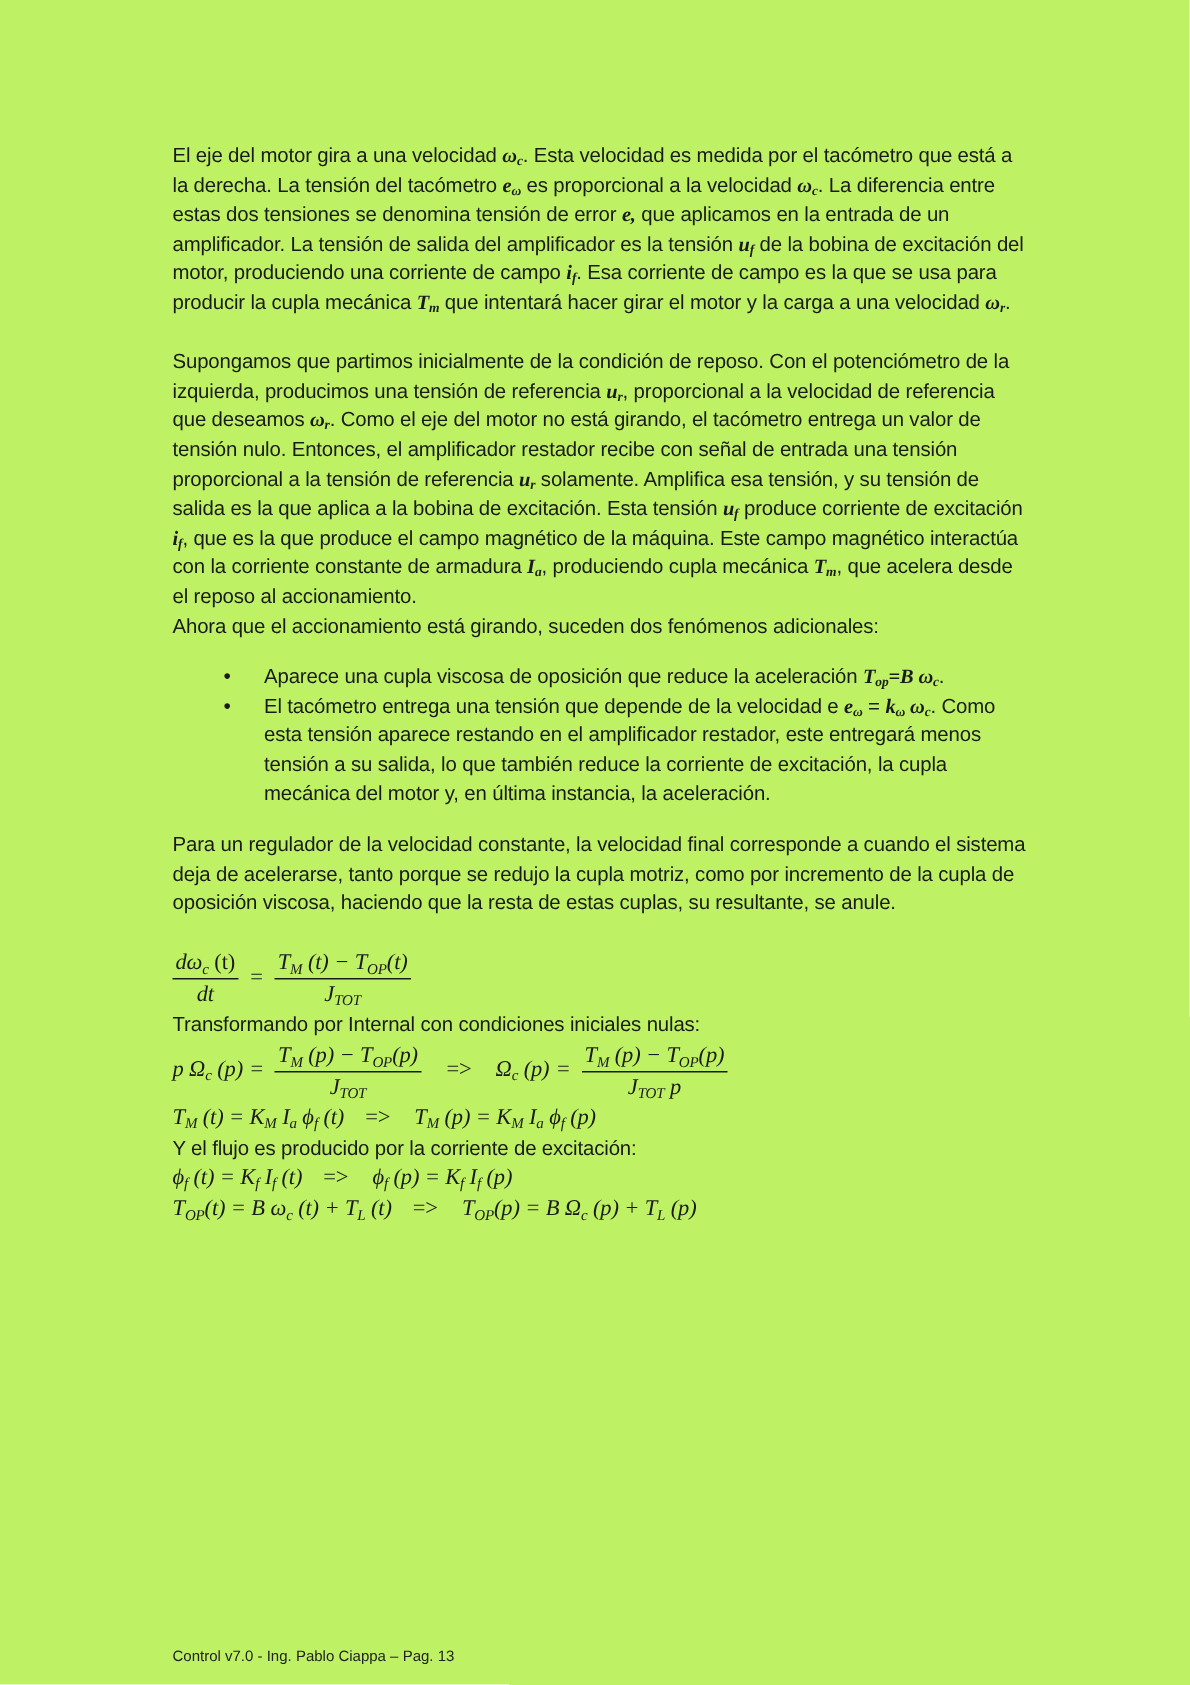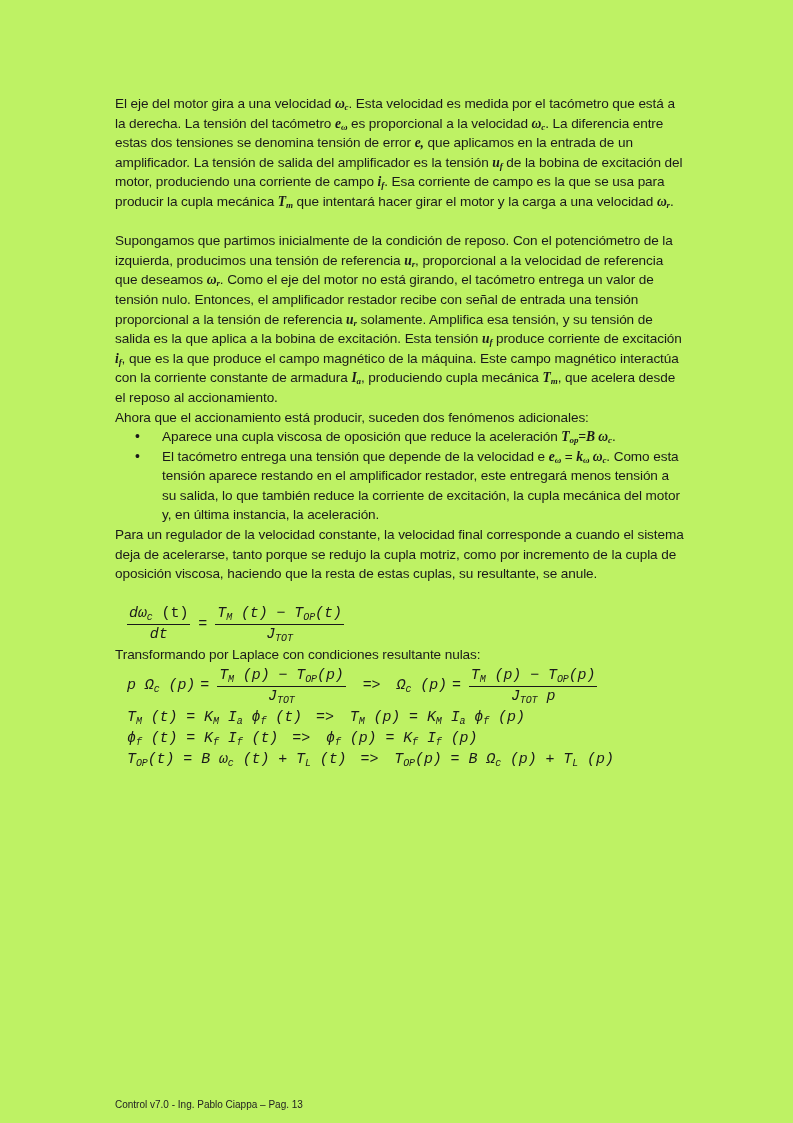--- a/index.html
+++ b/index.html
@@ -12,28 +12,28 @@
   }
   .body-text {
     position: absolute; left: 115px; width: 570px;
     font-size: 13.6px; line-height: 19.6px;
     letter-spacing: -0.1px;
   }
   .p { margin: 0; }
   .v { font-family: "Liberation Serif", "DejaVu Serif", serif; font-style: italic; font-weight: bold; }
   .v sub { font-size: 9px; vertical-align: -2px; line-height: 0; }
   .blank { height: 19.6px; }
-  ul.bullets { margin: 0; padding: 0 0 0 47px; list-style: none; }
+  ul.bullets { margin: 14px; padding: 0 0 0 47px; list-style: none; }
   ul.bullets li { position: relative; }
   ul.bullets li::before {
     content: "\2022"; position: absolute; left: -27px; top: 0; font-size: 14px;
   }
   .math {
-    font-family: Liberation Mono, monospace; font-style: italic;
-    font-size: 15px; white-space: nowrap; display: flex; align-items: center; margin-left: 12px;
+    font-family: Liberation Serif, serif; font-style: italic;
+    font-size: 15px; white-space: nowrap; display: flex; align-items: center;
   }
   .math .up { font-style: normal; }
   .math sub { font-size: 10px; vertical-align: -3px; line-height: 0; }
   .frac { display: inline-flex; flex-direction: column; align-items: center; vertical-align: middle; margin: 0 3px; }
   .frac .num { padding: 0 2px 1px 2px; border-bottom: 1px solid #1a1a1a; line-height: 18px; }
   .frac .den { padding-top: 1px; line-height: 18px; }
   .math .eq { margin: 0 5px; font-style: normal; }
   .math .impl { font-style: normal; margin: 0 16px 0 14px; }
   .math-line { height: 21px; }
   .math-frac-line { height: 42px; }
@@ -52,21 +52,21 @@
 <div class="page">
 
   <div class="body-text" style="top:94px;">
 
     <p class="p"><span>El eje del motor gira a una velocidad </span><span class="v"><span>ω</span><sub>c</sub></span><span>. Esta velocidad es medida por el tacómetro que está a la derecha. La tensión del tacómetro </span><span class="v"><span>e</span><sub>ω</sub></span><span> es proporcional a la velocidad </span><span class="v"><span>ω</span><sub>c</sub></span><span>. La diferencia entre estas dos tensiones se denomina tensión de error </span><span class="v">e,</span><span> que aplicamos en la entrada de un amplificador. La tensión de salida del amplificador es la tensión </span><span class="v"><span>u</span><sub>f</sub></span><span> de la bobina de excitación del motor, produciendo una corriente de campo </span><span class="v"><span>i</span><sub>f</sub></span><span>. Esa corriente de campo es la que se usa para producir la cupla mecánica </span><span class="v"><span>T</span><sub>m</sub></span><span> que intentará hacer girar el motor y la carga a una velocidad </span><span class="v"><span>ω</span><sub>r</sub></span><span>.</span></p>
 
     <div class="blank"></div>
 
     <p class="p"><span>Supongamos que partimos inicialmente de la condición de reposo. Con el potenciómetro de la izquierda, producimos una tensión de referencia </span><span class="v"><span>u</span><sub>r</sub></span><span>, proporcional a la velocidad de referencia que deseamos </span><span class="v"><span>ω</span><sub>r</sub></span><span>. Como el eje del motor no está girando, el tacómetro entrega un valor de tensión nulo. Entonces, el amplificador restador recibe con señal de entrada una tensión proporcional a la tensión de referencia </span><span class="v"><span>u</span><sub>r</sub></span><span> solamente. Amplifica esa tensión, y su tensión de salida es la que aplica a la bobina de excitación. Esta tensión </span><span class="v"><span>u</span><sub>f</sub></span><span> produce corriente de excitación </span><span class="v"><span>i</span><sub>f</sub></span><span>, que es la que produce el campo magnético de la máquina. Este campo magnético interactúa con la corriente constante de armadura </span><span class="v"><span>I</span><sub>a</sub></span><span>, produciendo cupla mecánica </span><span class="v"><span>T</span><sub>m</sub></span><span>, que acelera desde el reposo al accionamiento.</span></p>
 
-    <p class="p">Ahora que el accionamiento está producir, suceden dos fenómenos adicionales:</p>
+    <p class="p">Ahora que el accionamiento está girando, suceden dos fenómenos adicionales:</p>
 
     <ul class="bullets">
       <li><span>Aparece una cupla viscosa de oposición que reduce la aceleración </span><span class="v"><span>T</span><sub>op</sub><span>=B ω</span><sub>c</sub></span><span>.</span></li>
       <li><span>El tacómetro entrega una tensión que depende de la velocidad e </span><span class="v"><span>e</span><sub>ω</sub></span><span> = </span><span class="v"><span>k</span><sub>ω</sub><span> ω</span><sub>c</sub></span><span>. Como esta tensión aparece restando en el amplificador restador, este entregará menos tensión a su salida, lo que también reduce la corriente de excitación, la cupla mecánica del motor y, en última instancia, la aceleración.</span></li>
     </ul>
 
     <p class="p">Para un regulador de la velocidad constante, la velocidad final corresponde a cuando el sistema deja de acelerarse, tanto porque se redujo la cupla motriz, como por incremento de la cupla de oposición viscosa, haciendo que la resta de estas cuplas, su resultante, se anule.</p>
 
     <div class="blank"></div>
 
@@ -76,21 +76,21 @@
         <span class="num"><span>dω</span><sub>c</sub><span class="up"> (t)</span></span>
         <span class="den">dt</span>
       </span>
       <span class="eq">=</span>
       <span class="frac">
         <span class="num"><span>T</span><sub>M</sub><span> (t) − </span><span>T</span><sub>OP</sub><span>(t)</span></span>
         <span class="den"><span>J</span><sub>TOT</sub></span>
       </span>
     </div>
 
-    <p class="p">Transformando por Laplace con condiciones resultante nulas:</p>
+    <p class="p">Transformando por Internal con condiciones iniciales nulas:</p>
 
     <div class="math math-frac-line">
       <span><span>p Ω</span><sub>c</sub><span> (p)</span></span>
       <span class="eq">=</span>
       <span class="frac">
         <span class="num"><span>T</span><sub>M</sub><span> (p) − </span><span>T</span><sub>OP</sub><span>(p)</span></span>
         <span class="den"><span>J</span><sub>TOT</sub></span>
       </span>
       <span class="impl">=&gt;</span>
       <span><span>Ω</span><sub>c</sub><span> (p)</span></span>
@@ -101,20 +101,21 @@
       </span>
     </div>
 
 
     <div class="math math-line">
       <span><span>T</span><sub>M</sub><span> (t) = K</span><sub>M</sub><span> I</span><sub>a</sub><span> ϕ</span><sub>f</sub><span> (t)</span></span>
       <span class="impl">=&gt;</span>
       <span><span>T</span><sub>M</sub><span> (p) = K</span><sub>M</sub><span> I</span><sub>a</sub><span> ϕ</span><sub>f</sub><span> (p)</span></span>
     </div>
 
+    <p class="p">Y el flujo es producido por la corriente de excitación:</p>
 
     <div class="math math-line">
       <span><span>ϕ</span><sub>f</sub><span> (t) = K</span><sub>f</sub><span>  I</span><sub>f</sub><span> (t)</span></span>
       <span class="impl">=&gt;</span>
       <span><span>ϕ</span><sub>f</sub><span> (p) = K</span><sub>f</sub><span>  I</span><sub>f</sub><span> (p)</span></span>
     </div>
 
 
     <div class="math math-line">
       <span><span>T</span><sub>OP</sub><span>(t) = B ω</span><sub>c</sub><span> (t) + T</span><sub>L</sub><span>  (t)</span></span>

